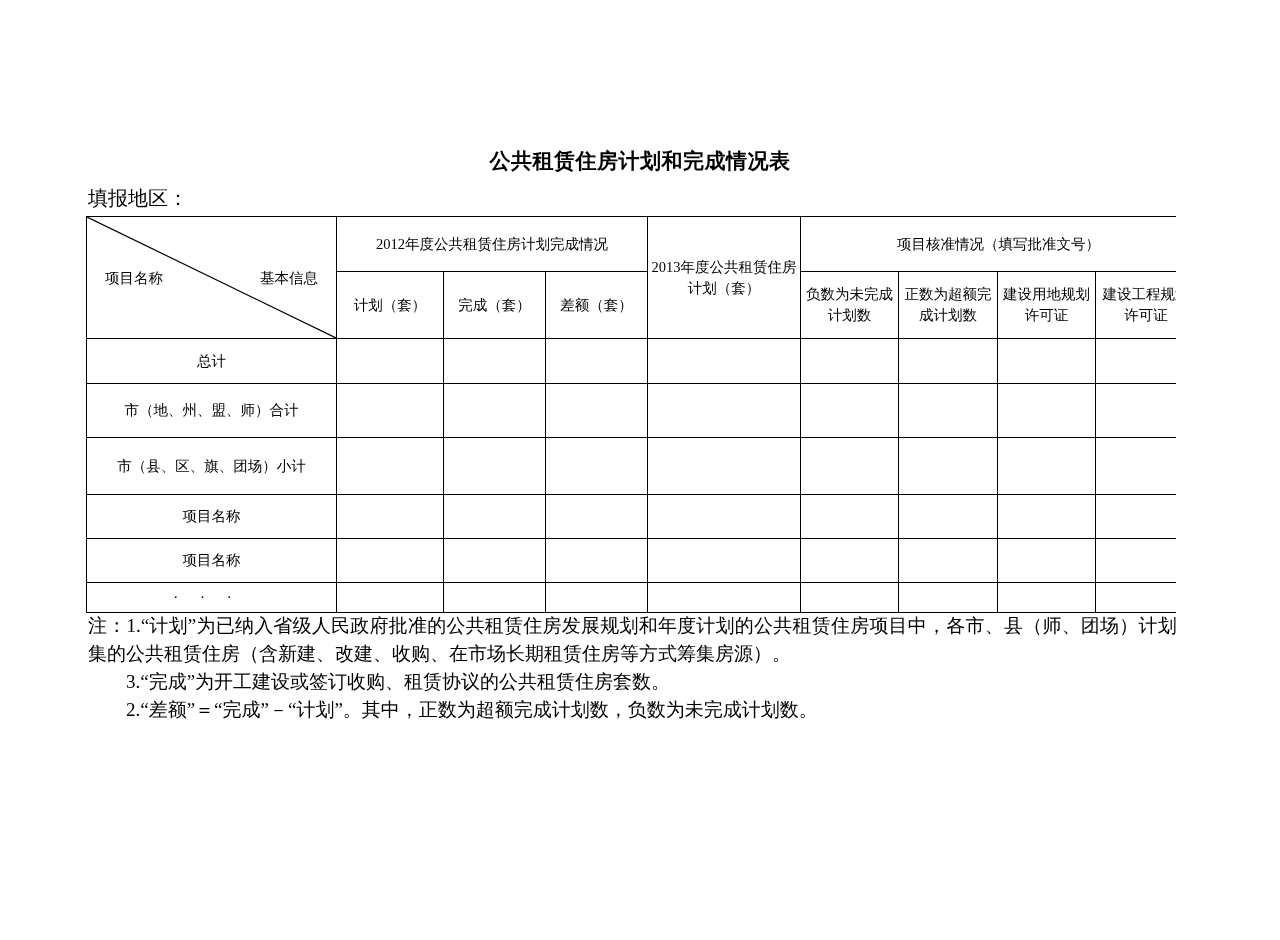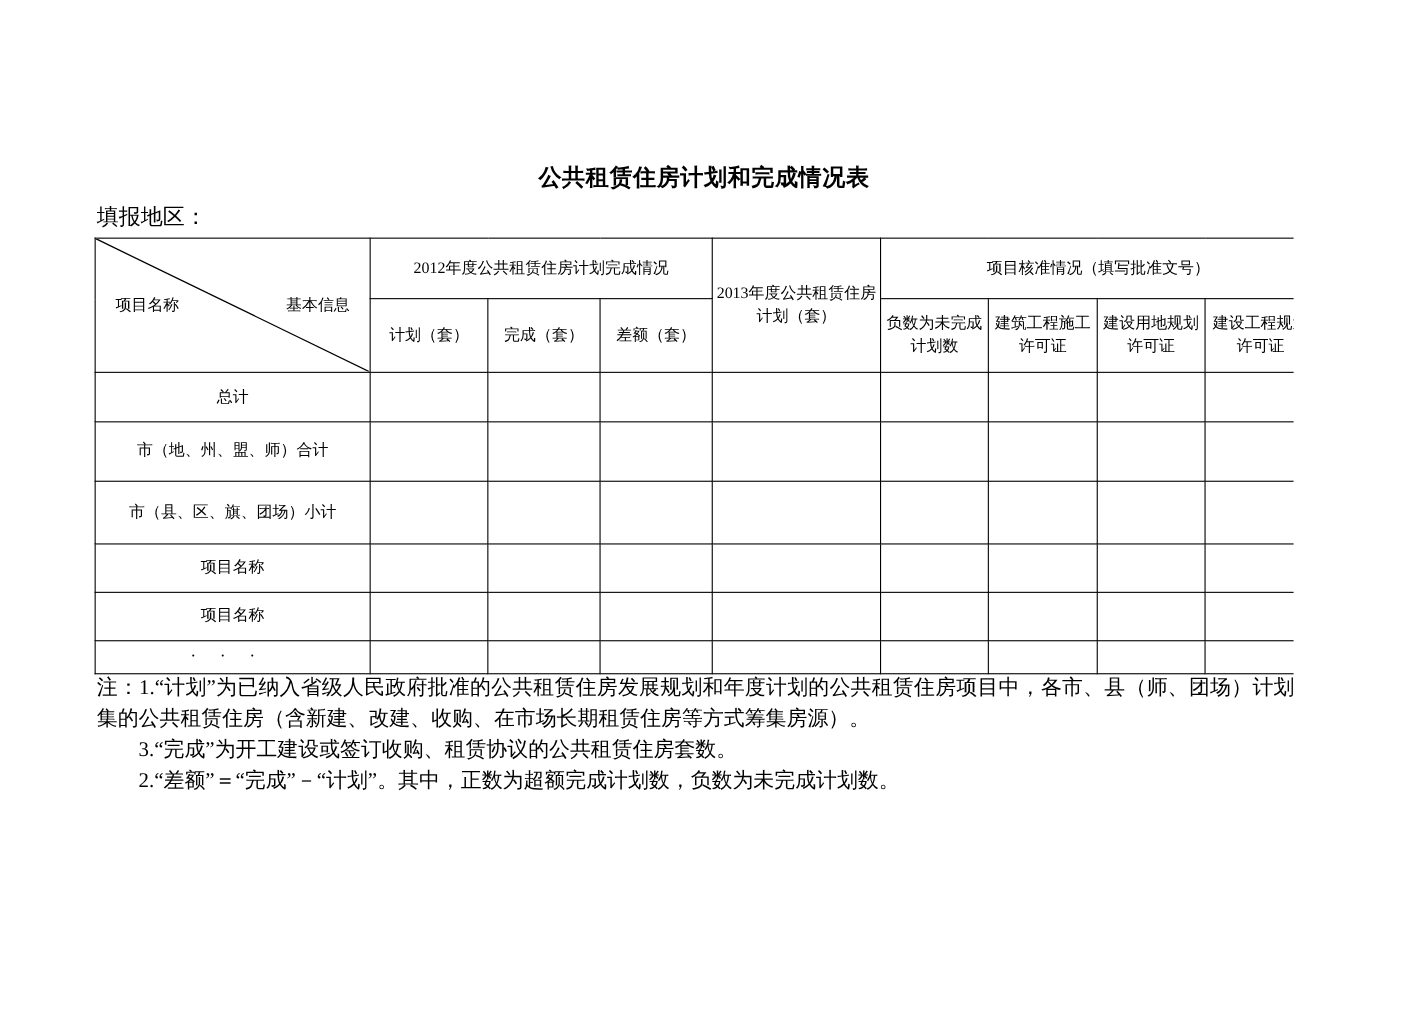--- a/index.html
+++ b/index.html
@@ -171,21 +171,21 @@
           <td class="h-group" colspan="3">2012年度公共租赁住房计划完成情况</td>
           <td class="h-group" rowspan="2">2013年度公共租赁住房计划（套）</td>
           <td class="h-group" colspan="4">项目核准情况（填写批准文号）</td>
         </tr>
 
         <tr>
           <td class="h-sub">计划（套）</td>
           <td class="h-sub">完成（套）</td>
           <td class="h-sub">差额（套）</td>
           <td class="h-sub">负数为未完成计划数</td>
-          <td class="h-sub">建筑工程施工许可证</td>
+          <td class="h-sub">正数为超额完成计划数</td>
           <td class="h-sub">建设用地规划许可证</td>
           <td class="h-sub">建设工程规划许可证</td>
         </tr>
 
         <tr>
           <td class="rowlabel r-total">总计</td>
           <td class="r-total"></td>
           <td class="r-total"></td>
           <td class="r-total"></td>
           <td class="r-total"></td>

